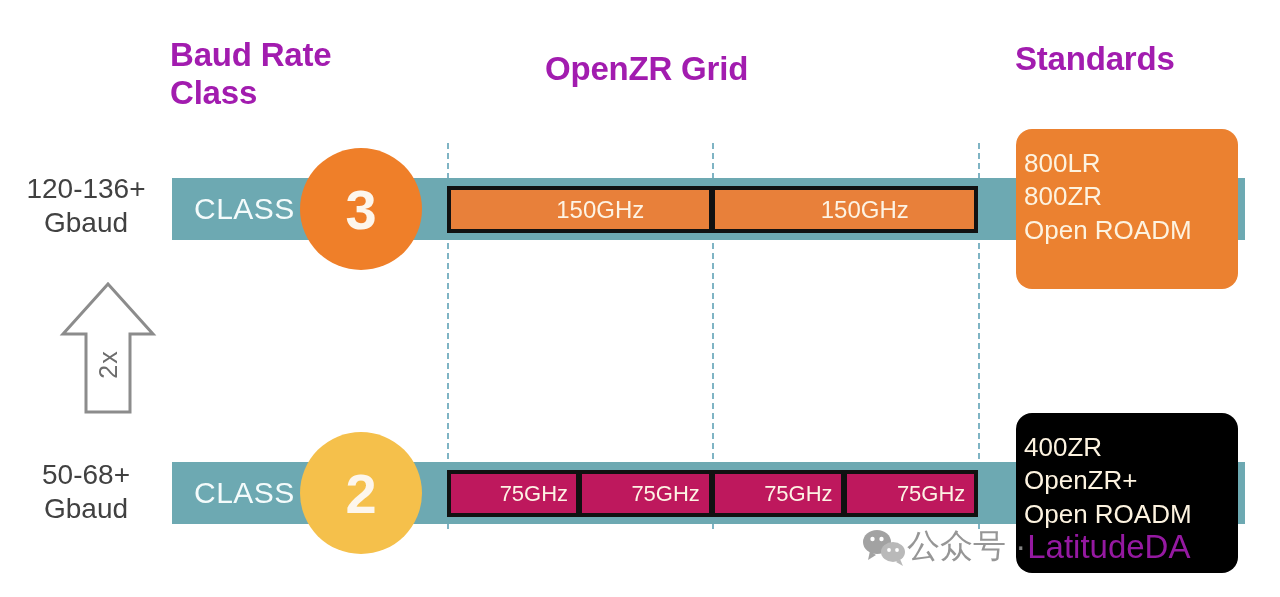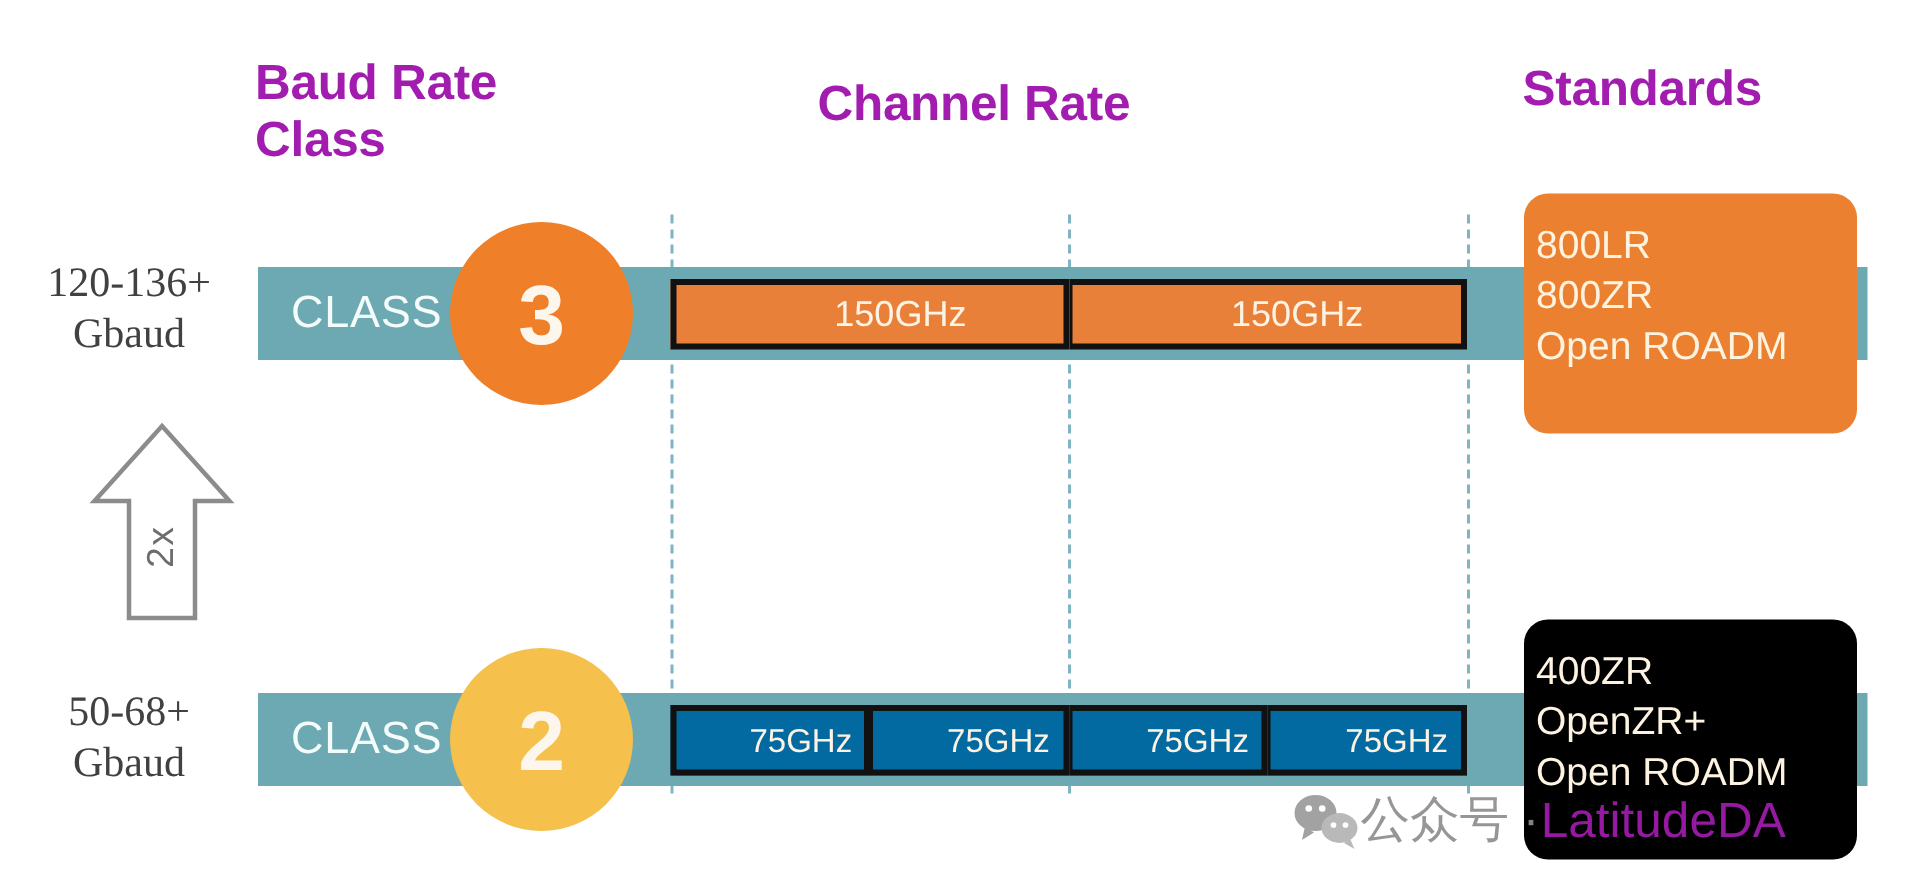--- a/index.html
+++ b/index.html
@@ -68,21 +68,20 @@
   }
 
   
   .baud-label {
     position: absolute;
     width: 172px;
     text-align: center;
     color: #414141;
     font-size: 28px;
     line-height: 1.22;
-    font-family: Liberation Serif, serif;
   }
   #baud-3 { left: 0px; top: 172px; }
   #baud-2 { left: 0px; top: 458px; }
 
   
   .class-circle {
     position: absolute;
     width: 122px;
     height: 122px;
     border-radius: 50%;
@@ -111,21 +110,21 @@
     display: flex;
     align-items: center;
     justify-content: center;
     color: #fdf3e4;
     font-size: 24px;
     white-space: nowrap;
     padding-left: 41px;
   }
   #chan-row-3 .chan-box { flex: 1 1 50%; background: #e8803a; }
   #chan-row-3 .chan-box + .chan-box { border-left-width: 2px; }
-  #chan-row-2 .chan-box { flex: 1 1 25%; background: #0369a1; font-size: 22px; }
+  #chan-row-2 .chan-box { flex: 1 1 25%; background: #be185d; font-size: 22px; }
   #chan-row-2 .chan-box + .chan-box { border-left-width: 2px; }
 
   
   .std-card {
     position: absolute;
     width: 222px;
     border-radius: 16px;
     padding: 18px 20px 20px 8px;
     box-sizing: border-box;
     color: #fdf3e0;
@@ -173,21 +172,21 @@
 </style>
 </head>
 <body>
 
 <div id="canvas">
 
   <div class="col-header" id="hdr-baud">
     <div>Baud Rate</div>
     <div>Class</div>
   </div>
-  <div class="col-header" id="hdr-grid">Channel Rate</div>
+  <div class="col-header" id="hdr-grid">OpenZR Grid</div>
   <div class="col-header" id="hdr-std">Standards</div>
 
   <div class="grid-line" id="gl-1"></div>
   <div class="grid-line" id="gl-2"></div>
   <div class="grid-line" id="gl-3"></div>
 
   <div class="baud-label" id="baud-3">
     <div>120-136+</div>
     <div>Gbaud</div>
   </div>

